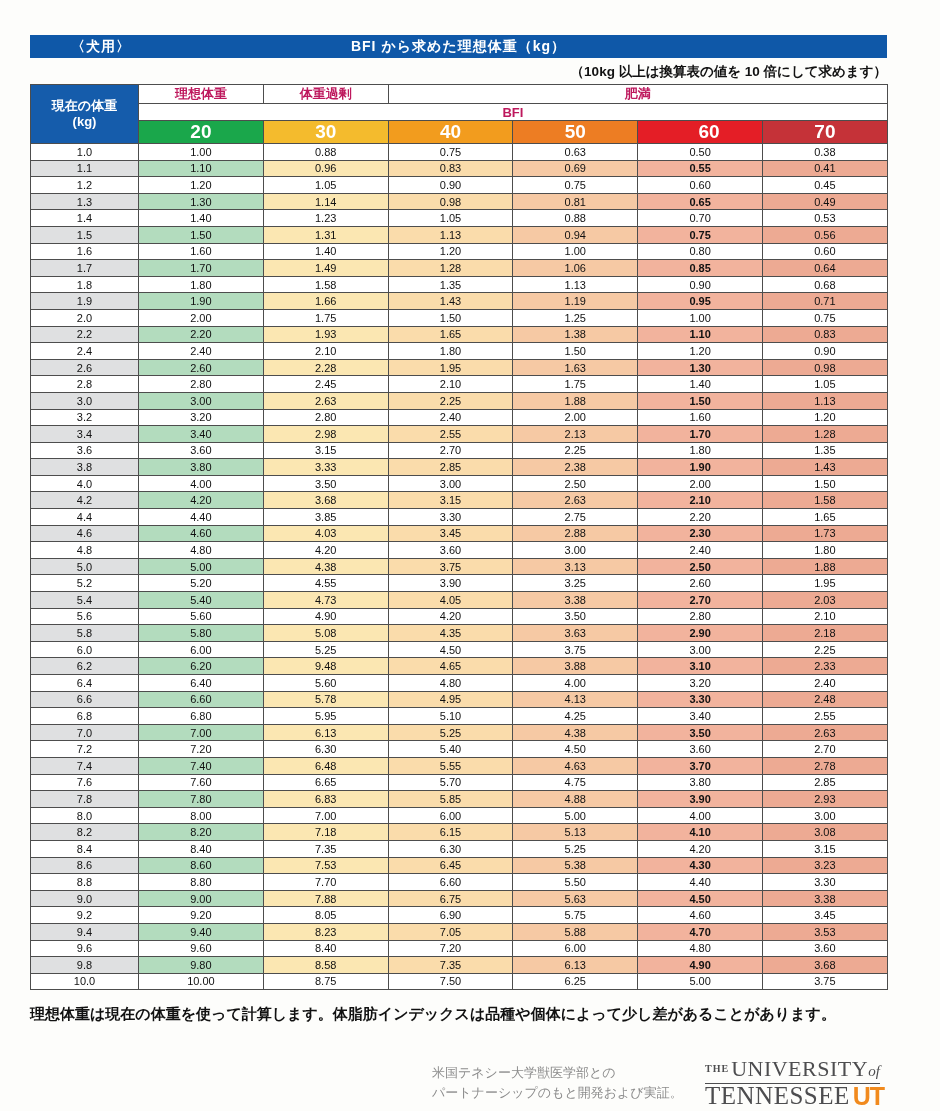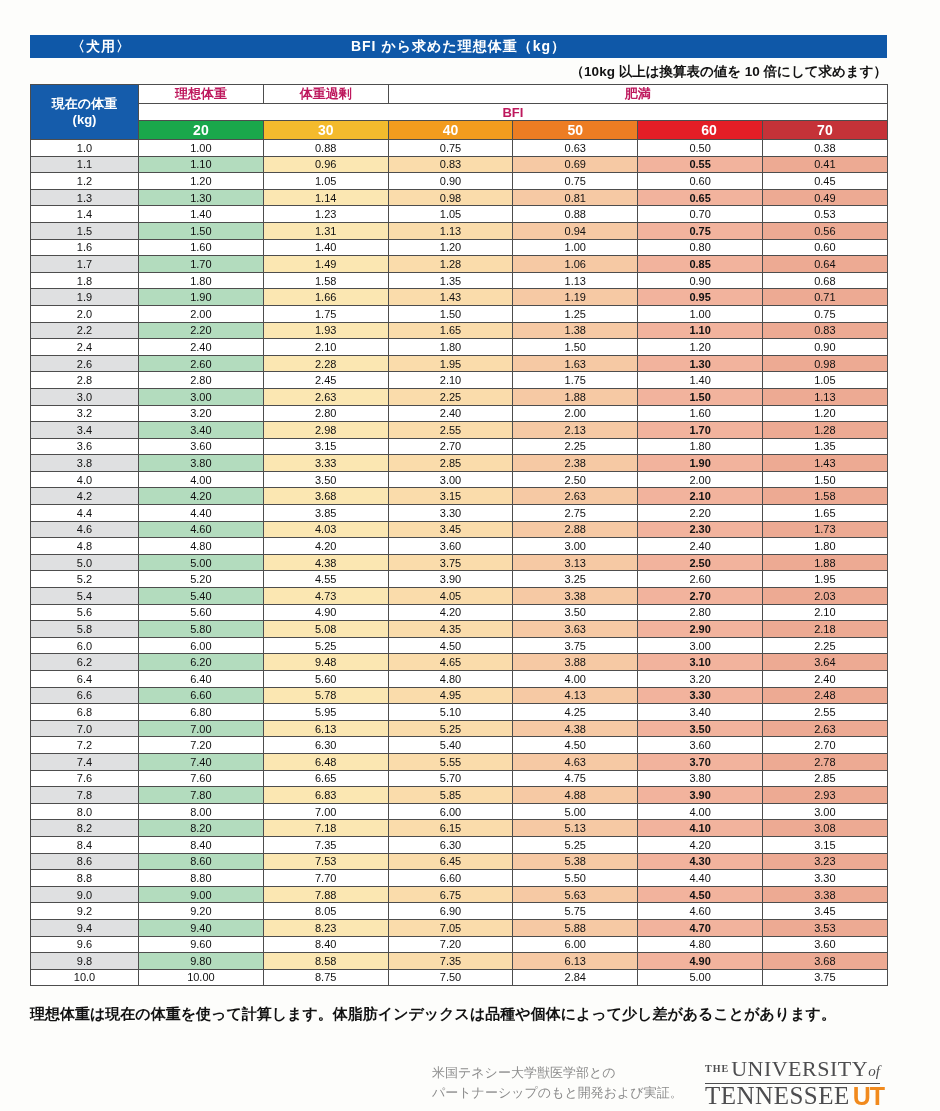--- a/index.html
+++ b/index.html
@@ -30,21 +30,21 @@
     overflow:hidden; white-space:nowrap;
   }
   .bfi-table col.c0 { width:108px; }
   .bfi-table col.cx { width:124.8px; }
   th.current-weight {
     background:#155cab; color:#fff; font-size:13px; font-weight:bold; line-height:1.25;
   }
   thead th { background:#fff; color:#be185d; }
   tr.group-row th { height:19px; font-size:13px; font-weight:bold; }
   tr.bfi-row th { height:17px; font-size:13px; font-weight:bold; }
-  tr.bfi-num-row th { height:19px; font-size:14px; font-weight:bold; color:#fff; }
+  tr.bfi-num-row th { height:19px; font-size:19px; font-weight:bold; color:#fff; }
   tbody td { height:16.6px; font-size:11px; padding:0; background:#fff; }
   tbody tr.alt td.c0 { background:#dfe0e1; }
   tbody tr.alt td.c1 { background:#b3dcbe; }
   tbody tr.alt td.c2 { background:#fbe7b2; }
   tbody tr.alt td.c3 { background:#fadcab; }
   tbody tr.alt td.c4 { background:#f6c9a4; }
   tbody tr.alt td.c5 { background:#f2b39d;font-weight:bold; }
   tbody tr.alt td.c6 { background:#edaa93; }
   .footnote {
     position:absolute; left:30px; top:1005px; width:880px;
@@ -399,21 +399,21 @@
           <td class="c5">3.00</td>
           <td class="c6">2.25</td>
         </tr>
         <tr class="alt">
           <td class="c0">6.2</td>
           <td class="c1">6.20</td>
           <td class="c2">9.48</td>
           <td class="c3">4.65</td>
           <td class="c4">3.88</td>
           <td class="c5">3.10</td>
-          <td class="c6">3.64</td>
+          <td class="c6">2.33</td>
         </tr>
         <tr>
           <td class="c0">6.4</td>
           <td class="c1">6.40</td>
           <td class="c2">5.60</td>
           <td class="c3">4.80</td>
           <td class="c4">4.00</td>
           <td class="c5">3.20</td>
           <td class="c6">2.40</td>
         </tr>
@@ -568,21 +568,21 @@
           <td class="c3">7.35</td>
           <td class="c4">6.13</td>
           <td class="c5">4.90</td>
           <td class="c6">3.68</td>
         </tr>
         <tr>
           <td class="c0">10.0</td>
           <td class="c1">10.00</td>
           <td class="c2">8.75</td>
           <td class="c3">7.50</td>
-          <td class="c4">2.84</td>
+          <td class="c4">6.25</td>
           <td class="c5">5.00</td>
           <td class="c6">3.75</td>
         </tr>
       </tbody>
   </table>
 
   <div class="footnote">理想体重は現在の体重を使って計算します。体脂肪インデックスは品種や個体によって少し差があることがあります。</div>
 
   <div class="credit">
     <div>米国テネシー大学獣医学部との</div>

